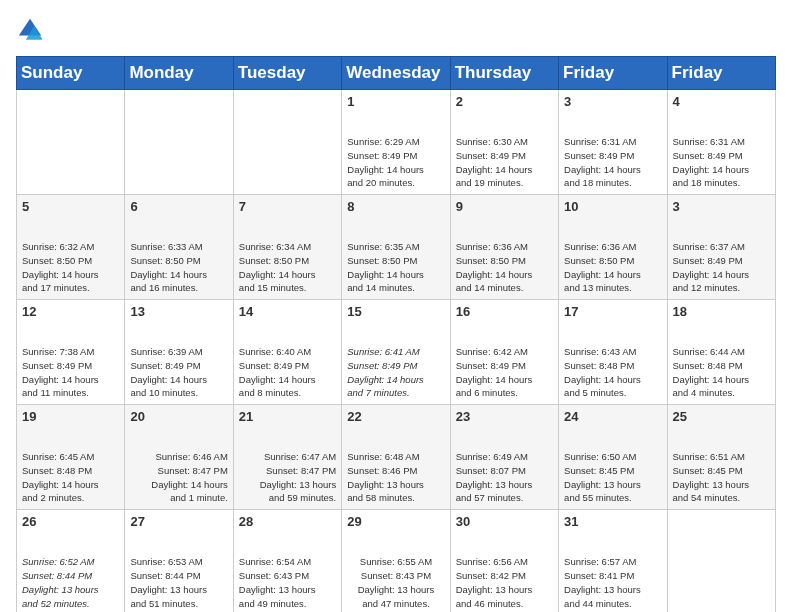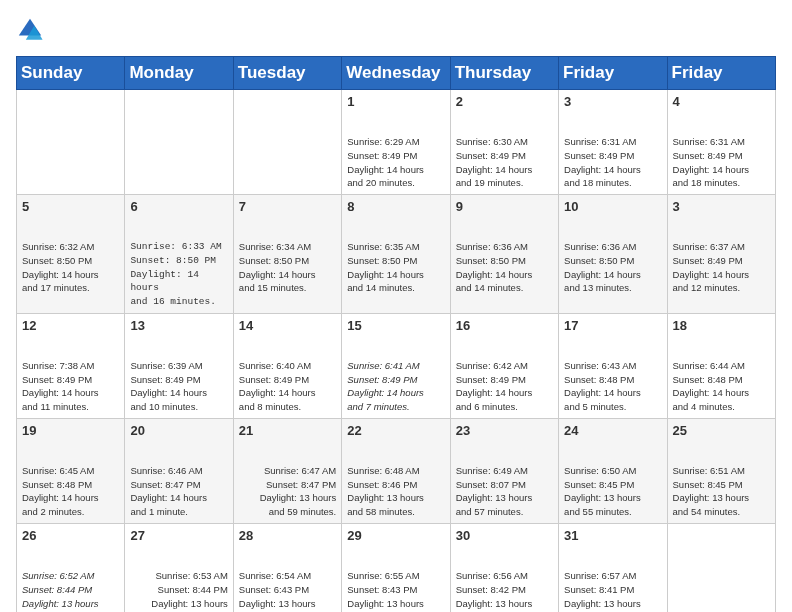--- a/index.html
+++ b/index.html
@@ -163,21 +163,21 @@
       <tr>
         <td>
           <span class="day-number">5</span>
           <div class="day-info" style="white-space: pre-line;">Sunrise: 6:32 AM
 Sunset: 8:50 PM
 Daylight: 14 hours
 and 17 minutes.</div>
         </td>
         <td>
           <span class="day-number">6</span>
-          <div class="day-info" style="white-space: pre-line; font-family: Liberation Mono, monospace;">Sunrise: 6:33 AM
+          <div class="day-info" style="white-space: pre-line;">Sunrise: 6:33 AM
 Sunset: 8:50 PM
 Daylight: 14 hours
 and 16 minutes.</div>
         </td>
         <td>
           <span class="day-number">7</span>
           <div class="day-info" style="white-space: pre-line;">Sunrise: 6:34 AM
 Sunset: 8:50 PM
 Daylight: 14 hours
 and 15 minutes.</div>
@@ -265,21 +265,21 @@
       <tr>
         <td>
           <span class="day-number">19</span>
           <div class="day-info" style="white-space: pre-line;">Sunrise: 6:45 AM
 Sunset: 8:48 PM
 Daylight: 14 hours
 and 2 minutes.</div>
         </td>
         <td>
           <span class="day-number">20</span>
-          <div class="day-info" style="white-space: pre-line;">Sunrise: 6:46 AM
+          <div class="day-info" style="white-space: pre-line; text-align: right;">Sunrise: 6:46 AM
 Sunset: 8:47 PM
 Daylight: 14 hours
 and 1 minute.</div>
         </td>
         <td>
           <span class="day-number">21</span>
           <div class="day-info" style="white-space: pre-line; text-align: right;">Sunrise: 6:47 AM
 Sunset: 8:47 PM
 Daylight: 13 hours
 and 59 minutes.</div>
@@ -316,35 +316,35 @@
       <tr>
         <td>
           <span class="day-number">26</span>
           <div class="day-info" style="white-space: pre-line; font-style: italic;">Sunrise: 6:52 AM
 Sunset: 8:44 PM
 Daylight: 13 hours
 and 52 minutes.</div>
         </td>
         <td>
           <span class="day-number">27</span>
-          <div class="day-info" style="white-space: pre-line; text-align: right;">Sunrise: 6:53 AM
+          <div class="day-info" style="white-space: pre-line;">Sunrise: 6:53 AM
 Sunset: 8:44 PM
 Daylight: 13 hours
 and 51 minutes.</div>
         </td>
         <td>
           <span class="day-number">28</span>
           <div class="day-info" style="white-space: pre-line;">Sunrise: 6:54 AM
 Sunset: 6:43 PM
 Daylight: 13 hours
 and 49 minutes.</div>
         </td>
         <td>
           <span class="day-number">29</span>
-          <div class="day-info" style="white-space: pre-line;">Sunrise: 6:55 AM
+          <div class="day-info" style="white-space: pre-line; text-align: center;">Sunrise: 6:55 AM
 Sunset: 8:43 PM
 Daylight: 13 hours
 and 47 minutes.</div>
         </td>
         <td>
           <span class="day-number">30</span>
           <div class="day-info" style="white-space: pre-line;">Sunrise: 6:56 AM
 Sunset: 8:42 PM
 Daylight: 13 hours
 and 46 minutes.</div>

